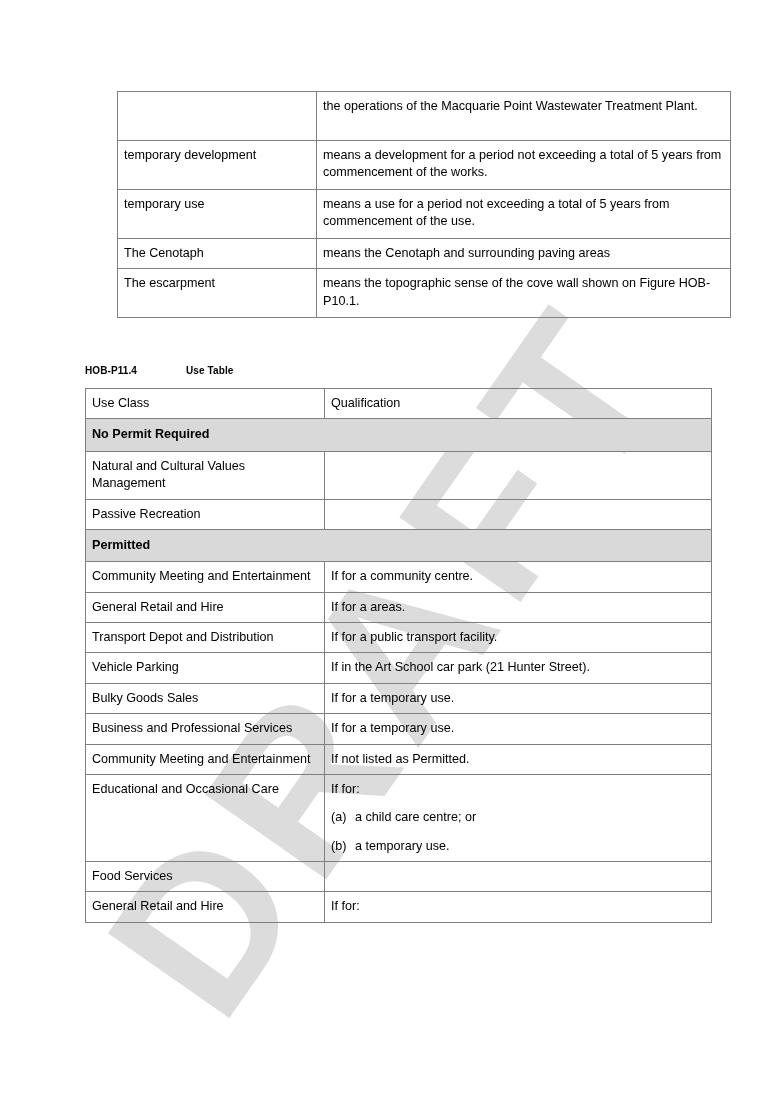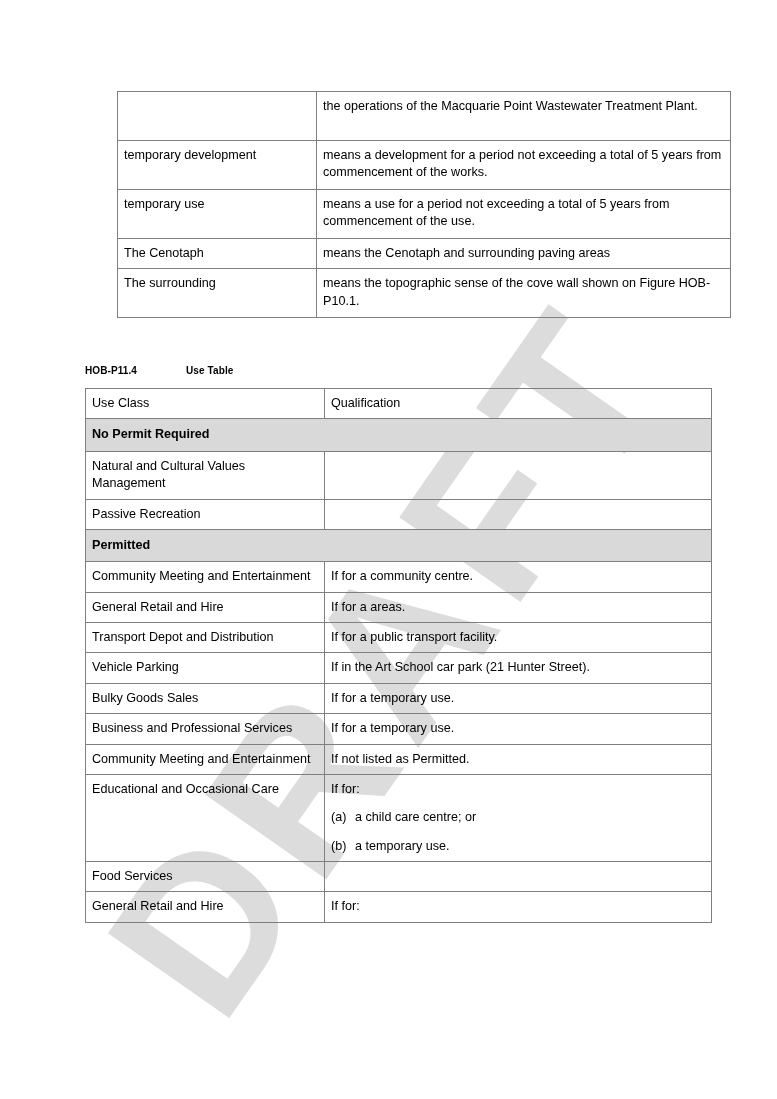--- a/index.html
+++ b/index.html
@@ -152,21 +152,21 @@
       </tr>
       <tr class="row-tall">
         <td class="term-cell">temporary use</td>
         <td class="meaning-cell">means a use for a period not exceeding a total of 5 years from commencement of the use.</td>
       </tr>
       <tr>
         <td class="term-cell">The Cenotaph</td>
         <td class="meaning-cell">means the Cenotaph and surrounding paving areas</td>
       </tr>
       <tr class="row-tall">
-        <td class="term-cell">The surrounding</td>
+        <td class="term-cell">The escarpment</td>
         <td class="meaning-cell">means the topographic sense of the cove wall shown on Figure HOB-P10.1.</td>
       </tr>
     </tbody>
   </table>
 
   <div id="use-table-heading">
     <span class="heading-num">HOB-P11.4</span><span class="heading-title">Use Table</span>
   </div>
 
   <table class="doc-table" id="use-table">

